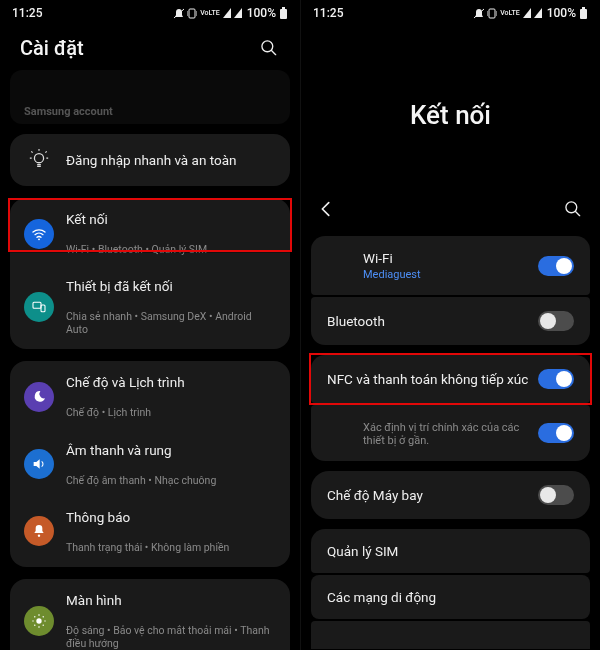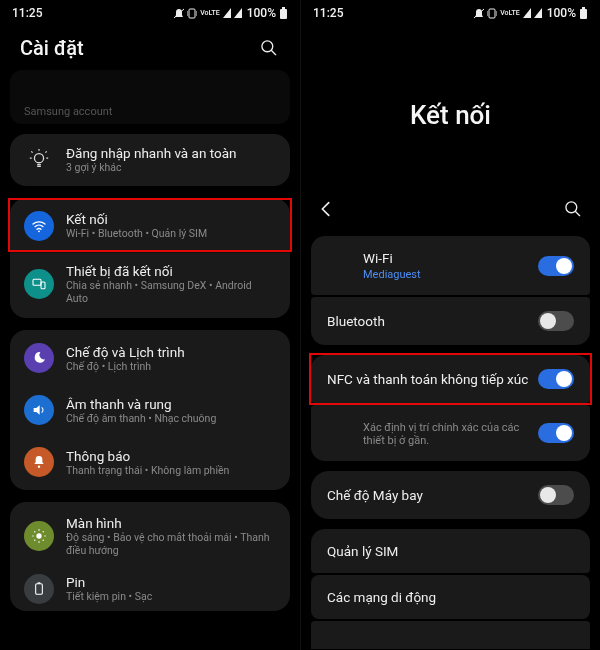--- a/index.html
+++ b/index.html
@@ -46,21 +46,21 @@
     display:flex; align-items:center; justify-content:center;
   }
   .ic-blue   { background:#1565dd; }
   .ic-teal   { background:#0d8f8a; }
   .ic-purple { background:#5a3fb1; }
   .ic-blue2  { background:#1c6fd1; }
   .ic-orange { background:#c55a28; }
   .ic-grey   { background:#3a3d3f; }
   .ic-lime   { background:#6e8c2e; }
 
-  .row-text { display:flex; flex-direction:column; gap:0; min-width:0; }
+  .row-text { display:flex; flex-direction:column; gap:16px; min-width:0; }
   .row-text .t  { font-size:13.5px; color:#eee; }
   .row-text .s  { font-size:10.5px; color:#8a8a8a; line-height:1.25; }
 
   .highlight {
     position:absolute; border:2px solid #e20808; pointer-events:none;
     box-shadow: 0 0 0 1px rgba(0,0,0,0.3);
   }
 
   
   .big-title {
@@ -138,35 +138,34 @@
     <div class="title">Cài đặt</div>
     <div class="search-btn">
       <svg width="20" height="20" viewBox="0 0 24 24">
           <circle cx="10" cy="10" r="6.5" fill="none" stroke="#eee" stroke-width="1.6"></circle>
           <path d="M15 15l5 5" stroke="#eee" stroke-width="1.6" stroke-linecap="round"></path>
         </svg>
     </div>
   </div>
 
   <div style="height:54px; margin:0 10px 10px 10px; background:#0a0a0a; border-radius:12px; padding:0 14px; display:flex; align-items:flex-end;">
-    <div class="faded-row" style="padding:0 0 6px 0;">Samsung account</div>
+    <div class="faded-row" style="padding:0 0 6px 0;font-weight:bold;">Samsung account</div>
   </div>
 
   <div class="card single">
     <div class="row">
       <div class="icon-wrap" style="background:transparent;">
         <svg width="22" height="22" viewBox="0 0 24 24">
             <circle cx="12" cy="10" r="5" fill="none" stroke="#ddd" stroke-width="1.4"></circle>
             <path d="M10 17h4M10 19h4" stroke="#ddd" stroke-width="1.4"></path>
             <path d="M4 10h-2M22 10h-2M5 4l-1.4-1.4M19 4l1.4-1.4M12 2V0" stroke="#ddd" stroke-width="1.3"></path>
           </svg>
       </div>
       <div class="row-text">
         <span class="t">Đăng nhập nhanh và an toàn</span>
-        <span class="s">3 gợi ý khác</span>
       </div>
     </div>
   </div>
 
   <div class="card" style="position:relative;">
     <div class="row">
       <div class="icon-wrap ic-blue">
         <svg width="16" height="16" viewBox="0 0 24 24">
             <path d="M3 9a14 14 0 0 1 18 0M6 13a9 9 0 0 1 12 0M9 17a4.5 4.5 0 0 1 6 0" fill="none" stroke="#fff" stroke-width="2" stroke-linecap="round"></path>
             <circle cx="12" cy="20" r="1.4" fill="#fff"></circle>

